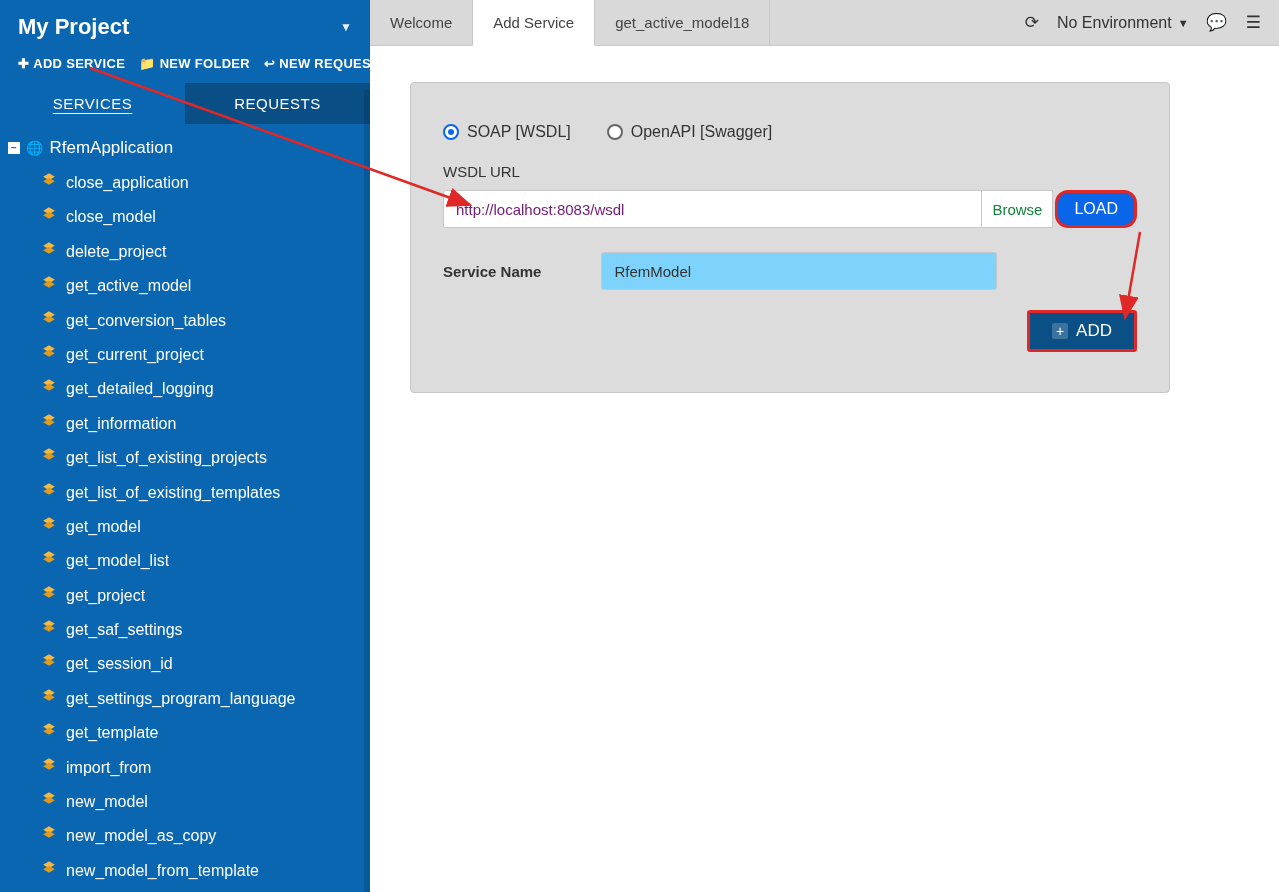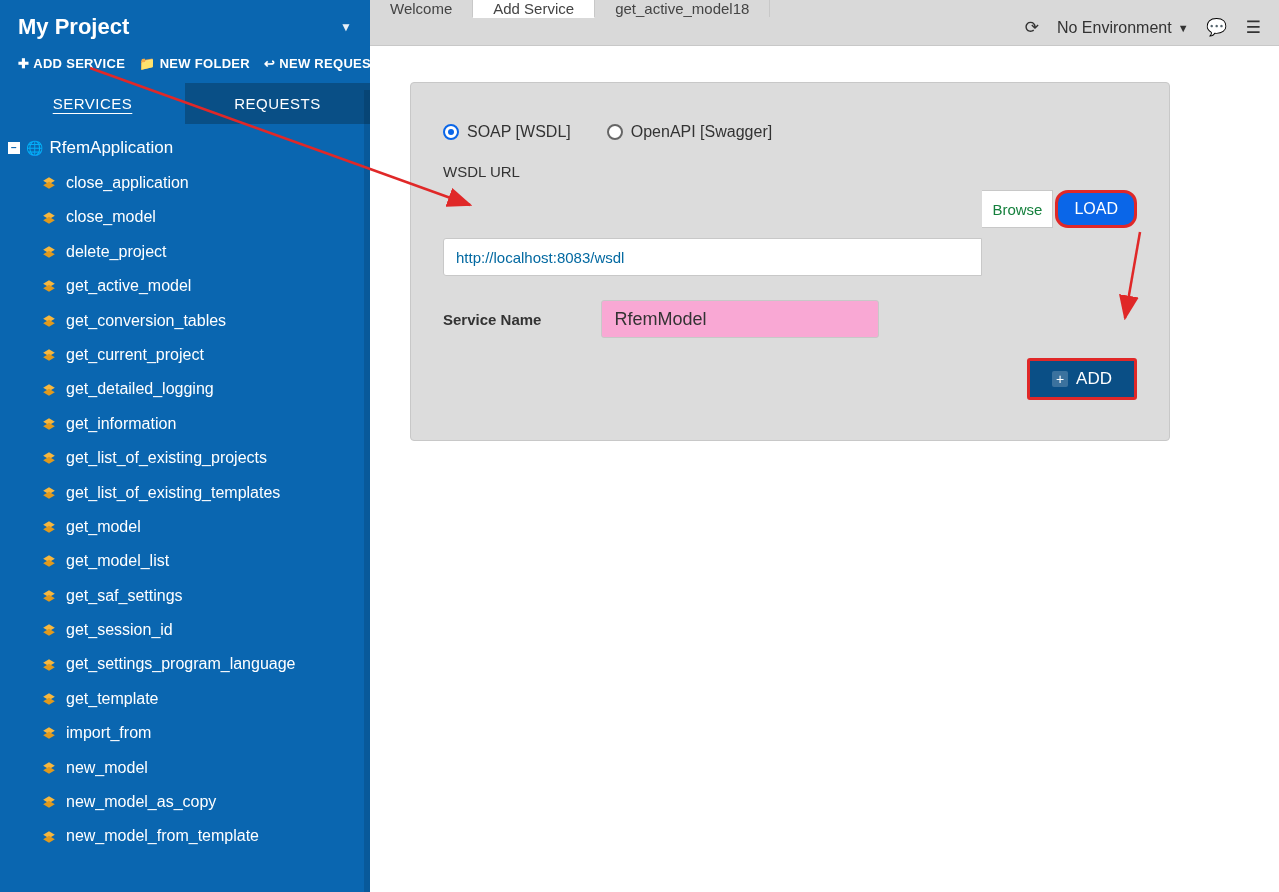--- a/index.html
+++ b/index.html
@@ -19,54 +19,54 @@
   .sidebar-tabs { display: flex; }
   .sidebar-tab { flex: 1; text-align: center; padding: 12px 0; font-size: 15px; letter-spacing: .5px; cursor: pointer; }
   .sidebar-tab.active { background: #0a66b0; text-decoration: underline; text-underline-offset: 4px; }
   .sidebar-tab.inactive { background: #094f86; }
 
   .tree { flex: 1; overflow-y: auto; padding: 6px 0 20px 0; }
   .tree-root { display: flex; align-items: center; gap: 6px; padding: 8px 10px 8px 8px; }
   .tree-root .toggler { width: 12px; height: 12px; border: 1px solid #fff; background: #fff; color: #0a66b0; font-size: 10px; line-height: 10px; text-align: center; font-weight: bold; cursor: pointer; }
   .tree-root .globe { font-size: 14px; color: #39d0ff; }
   .tree-root .root-label { font-size: 17px; }
-  .tree-item { display: flex; align-items: center; gap: 10px; padding: 6px 10px 6px 42px; font-size: 16px; cursor: pointer; line-height: 1.4; }
+  .tree-item { display: flex; align-items: flex-start; gap: 10px; padding: 6px 10px 6px 42px; font-size: 16px; cursor: pointer; line-height: 1.4; }
   .tree-item .layers-icon { width: 14px; height: 14px; position: relative; }
   .tree-item .layers-icon svg { display:block; }
 
   .sidebar-scroll-edge { position: absolute; right: 0; top: 90px; bottom: 0; width: 6px; background: rgba(0,0,0,0.12); }
 
   
   .main { flex: 1; display: flex; flex-direction: column; background: #fff; }
-  .topbar { display: flex; align-items: stretch; background: #d9d9d9; border-bottom: 1px solid #c8c8c8; height: 46px; flex-direction: column; }
+  .topbar { display: flex; align-items: stretch; background: #d9d9d9; border-bottom: 1px solid #c8c8c8; height: 46px; }
   .tabs { display: flex; }
   .tab { padding: 0 20px; display: flex; align-items: center; font-size: 15px; color: #444; border-right: 1px solid #c8c8c8; cursor: pointer; position: relative; background: #d9d9d9; }
   .tab.active { background: #fff; border-bottom: 1px solid #fff; margin-bottom: -1px; }
   .topbar-right { margin-left: auto; display: flex; align-items: center; gap: 18px; padding-right: 18px; color: #333; }
   .topbar-right .ic { cursor: pointer; font-size: 17px; }
   .env-picker { display: inline-flex; align-items: center; gap: 6px; font-size: 16px; cursor: pointer; }
 
   .content { padding: 36px 40px; flex: 1; overflow: auto; }
   .panel { background: #dcdcdc; border: 1px solid #c8c8c8; border-radius: 4px; padding: 40px 32px; max-width: 760px; }
 
   .radio-row { display: flex; gap: 36px; align-items: center; margin-bottom: 22px; font-size: 16px; }
   .radio-opt { display: inline-flex; align-items: center; gap: 8px; cursor: pointer; }
   .radio-opt .dot { width: 16px; height: 16px; border-radius: 50%; border: 2px solid #666; display:inline-block; position: relative; background:#fff; }
   .radio-opt.selected .dot { border-color: #0a66e8; }
   .radio-opt.selected .dot::after { content:""; position:absolute; inset:3px; border-radius:50%; background:#0a66e8; }
 
   .field-label { font-size: 15px; margin-bottom: 10px; color: #333; }
   .url-row { display: flex; align-items: stretch; margin-bottom: 24px; }
-  .url-input { flex: 1; height: 38px; background: #fff; border: 1px solid #c8c8c8; border-radius: 3px 0 0 3px; padding: 0 12px; font-size: 15px; color: #0369a1; display:flex; align-items:center;margin-top:48px; }
+  .url-input { flex: 1; height: 38px; background: #fff; border: 1px solid #c8c8c8; border-radius: 3px 0 0 3px; padding: 0 12px; font-size: 15px; color: #701a75; display:flex; align-items:center; }
   .browse { color: #15803d; background:#fff; border:1px solid #c8c8c8; border-left:none; height:38px; padding:0 10px; display:flex; align-items:center; cursor:pointer; font-size:15px; }
   .load-btn { height: 38px; padding: 0 16px; background: #0a66e8; color:#fff; font-size: 16px; display:flex; align-items:center; cursor:pointer; margin-left: 2px; border: 3px solid #e02828; border-radius: 13px; }
 
   .name-row { display:flex; align-items:center; gap: 60px; margin-bottom: 20px; }
   .name-row .lbl { font-weight: 600; font-size: 15px; }
-  .name-input { width: 278px; height: 38px; border:1px solid #c8c8c8; background:#f9a8d4; border-radius:3px; padding:0 12px; font-size:18px; display:flex; align-items:center; }
+  .name-input { width: 396px; height: 38px; border:1px solid #c8c8c8; background:#7dd3fc; border-radius:3px; padding:0 12px; font-size:15px; display:flex; align-items:center; }
 
   .panel-footer { display:flex; justify-content:flex-end; }
   .add-btn { background:#0a4f86; color:#fff; height:42px; padding:0 22px; font-size:17px; display:inline-flex; align-items:center; gap:8px; cursor:pointer; border:3px solid #e02828; border-radius:3px; }
   .add-btn .plus { font-size:14px; background:rgba(255,255,255,.2); width:16px; height:16px; display:inline-flex; align-items:center; justify-content:center; border-radius:2px; }
 
   
   .overlay-svg { position: fixed; inset: 0; width: 100%; height: 100%; pointer-events: none; z-index: 50; }
 
   
   .nowrap { white-space: nowrap; }
@@ -215,20 +215,29 @@
           </span>
           <span>get_model_list</span>
         </div>
         <div class="tree-item">
           <span class="layers-icon">
             <svg viewBox="0 0 24 24" width="14" height="14">
               <polygon points="12,2 22,8 12,14 2,8" fill="#f6b73e"></polygon>
               <polygon points="12,10 22,16 12,22 2,16" fill="#e09a1e"></polygon>
             </svg>
           </span>
+          <span>get_project</span>
+        </div>
+        <div class="tree-item">
+          <span class="layers-icon">
+            <svg viewBox="0 0 24 24" width="14" height="14">
+              <polygon points="12,2 22,8 12,14 2,8" fill="#f6b73e"></polygon>
+              <polygon points="12,10 22,16 12,22 2,16" fill="#e09a1e"></polygon>
+            </svg>
+          </span>
           <span>get_saf_settings</span>
         </div>
         <div class="tree-item">
           <span class="layers-icon">
             <svg viewBox="0 0 24 24" width="14" height="14">
               <polygon points="12,2 22,8 12,14 2,8" fill="#f6b73e"></polygon>
               <polygon points="12,10 22,16 12,22 2,16" fill="#e09a1e"></polygon>
             </svg>
           </span>
           <span>get_session_id</span>

